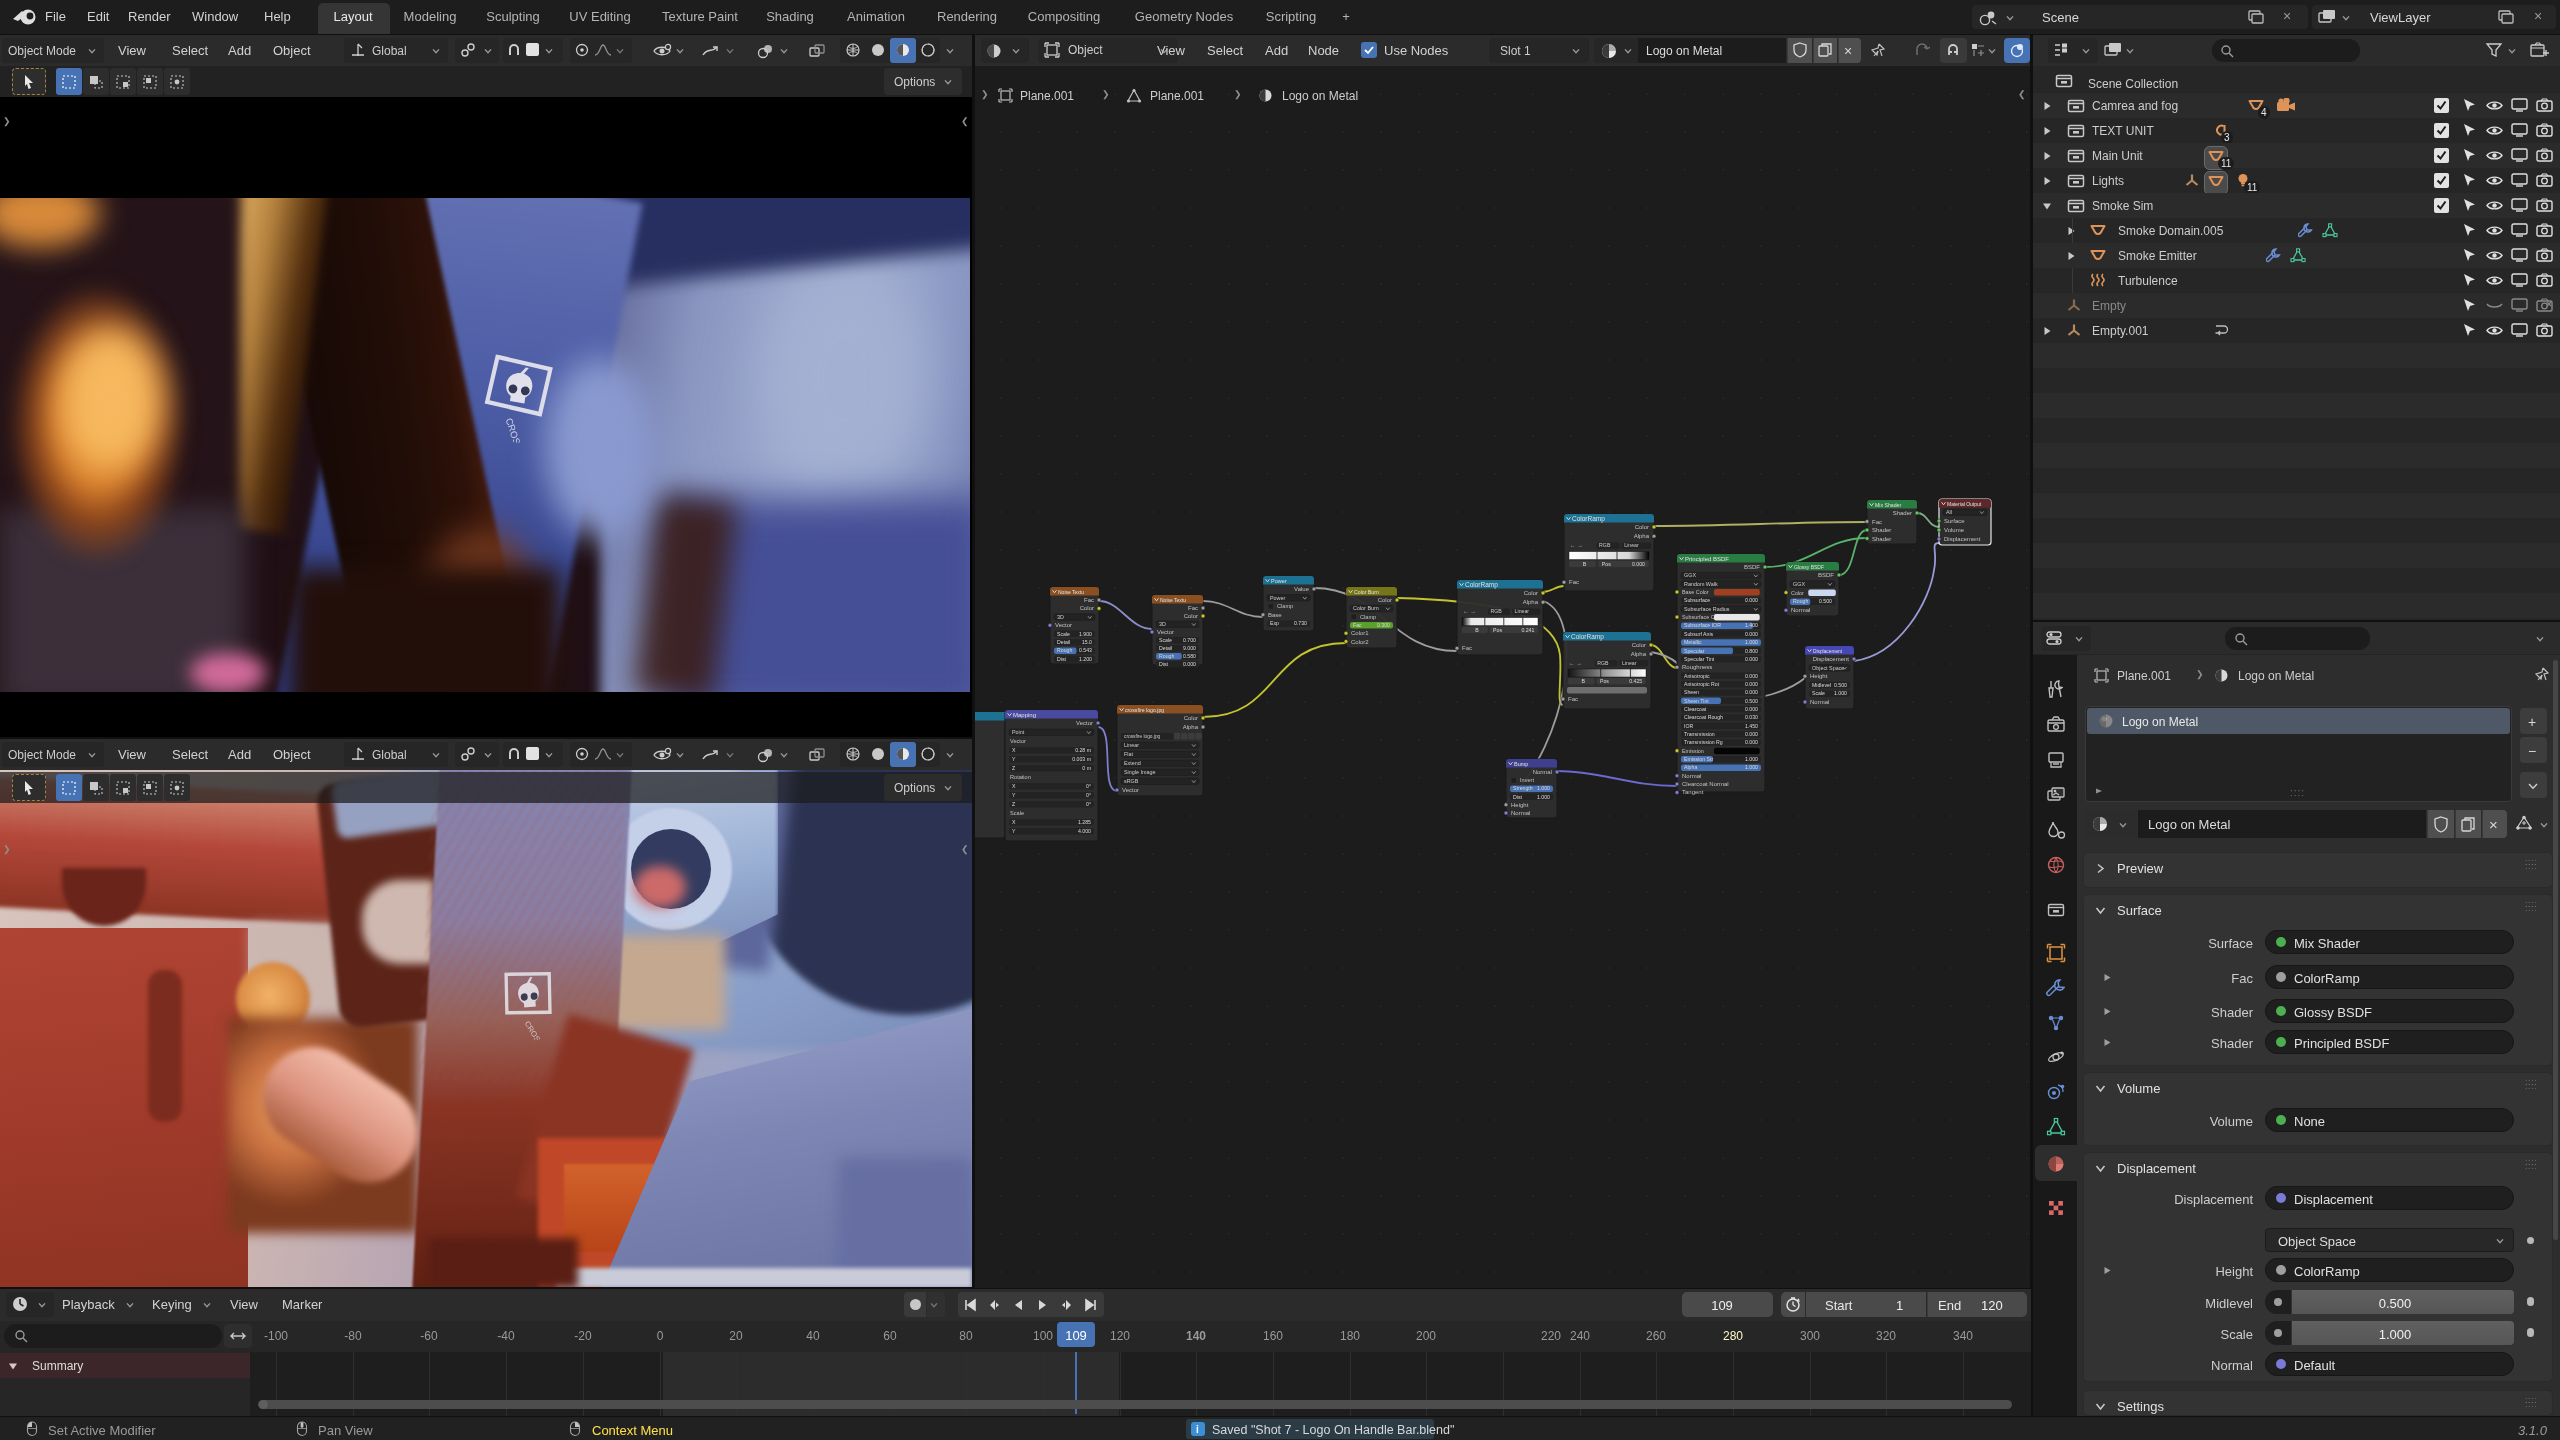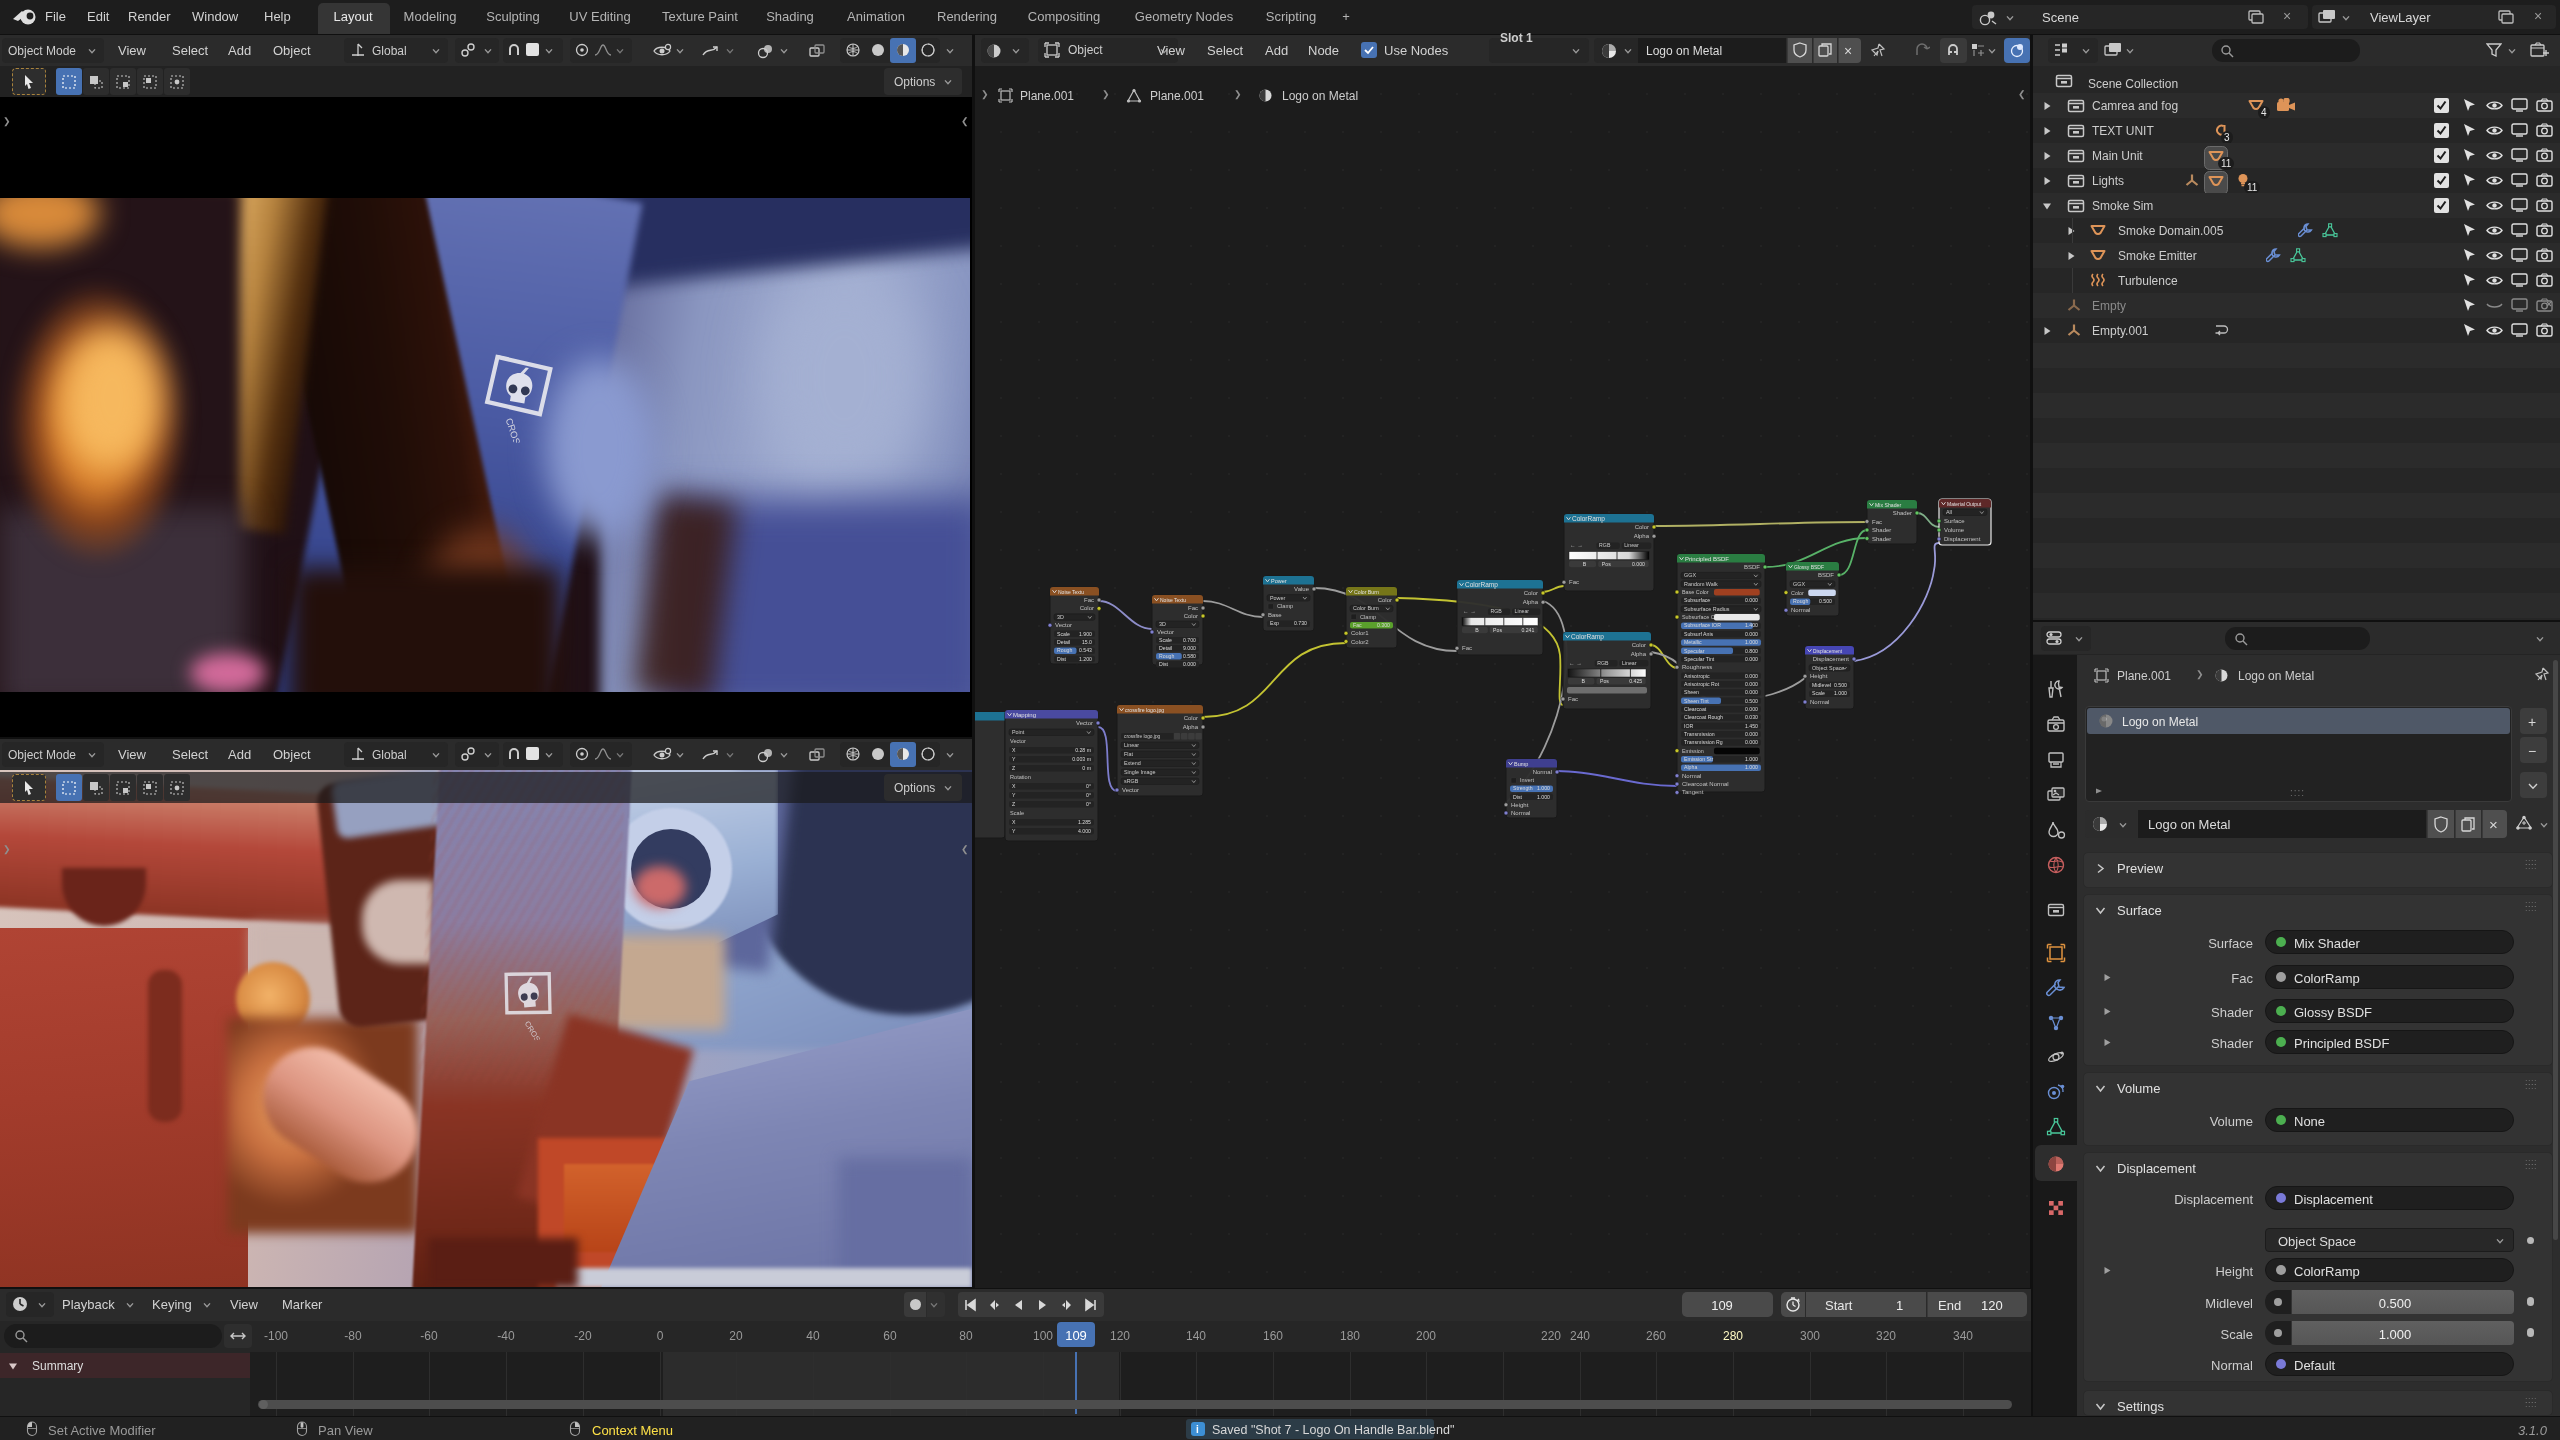--- a/index.html
+++ b/index.html
@@ -412,21 +412,21 @@
 <div class="tx" style="left:1157px;top:44px;">View</div>
 <div class="tx" style="left:1207px;top:44px;">Select</div>
 <div class="tx" style="left:1265px;top:44px;">Add</div>
 <div class="tx" style="left:1308px;top:44px;">Node</div>
 <div class="abs" style="left:1361px;top:42px;width:16px;height:16px;background:#4772b3;border-radius:3px;"></div>
 <svg class="abs" style="left:1363px;top:44px;" width="12" height="12" viewBox="0 0 12 12">
       <path d="M2 6 L5 9 L10 3" stroke="#fff" stroke-width="1.8" fill="none"></path>
     </svg>
 <div class="tx" style="left:1384px;top:44px;">Use Nodes</div>
 <div class="fld" style="left:1489px;top:38px;width:100px;height:25px;background:#262626;"></div>
-<div class="tx12" style="left:1500px;top:32px;font-weight:bold;">Slot 1</div>
+<div class="tx12" style="left:1500px;top:45px;">Slot 1</div>
 <svg class="abs" style="left:1572px;top:47px;" width="8" height="8" viewBox="0 0 8 8">
       <path d="M1 2.4 L4.0 5.76 L7 2.4" stroke="#9a9a9a" stroke-width="1.4" fill="none"></path>
     </svg>
 <div class="fld" style="left:1594px;top:38px;width:44px;height:25px;background:#262626;border-radius:4px 0 0 4px;"></div>
 <svg class="abs" style="left:1600px;top:42px;" width="18" height="18" viewBox="0 0 18 18">
       <circle cx="9" cy="9" r="7" fill="#e8e8e8"></circle>
       <path d="M9 2 a7 7 0 0 0 0 14 Z" fill="#3a3a3a"></path>
       <path d="M9 9 L9 2 A7 7 0 0 1 16 9 Z" fill="#3a3a3a" opacity="0.35"></path>
     </svg>
 <svg class="abs" style="left:1624px;top:47px;" width="8" height="8" viewBox="0 0 8 8">
@@ -1638,21 +1638,21 @@
 <div class="tx12" style="left:429px;top:1330px;transform:translateX(-50%);color:#9a9a9a;">-60</div>
 <div class="tx12" style="left:506px;top:1330px;transform:translateX(-50%);color:#9a9a9a;">-40</div>
 <div class="tx12" style="left:583px;top:1330px;transform:translateX(-50%);color:#9a9a9a;">-20</div>
 <div class="tx12" style="left:660px;top:1330px;transform:translateX(-50%);color:#9a9a9a;">0</div>
 <div class="tx12" style="left:736px;top:1330px;transform:translateX(-50%);color:#9a9a9a;">20</div>
 <div class="tx12" style="left:813px;top:1330px;transform:translateX(-50%);color:#9a9a9a;">40</div>
 <div class="tx12" style="left:890px;top:1330px;transform:translateX(-50%);color:#9a9a9a;">60</div>
 <div class="tx12" style="left:966px;top:1330px;transform:translateX(-50%);color:#9a9a9a;">80</div>
 <div class="tx12" style="left:1043px;top:1330px;transform:translateX(-50%);color:#9a9a9a;">100</div>
 <div class="tx12" style="left:1120px;top:1330px;transform:translateX(-50%);color:#9a9a9a;">120</div>
-<div class="tx12" style="left:1196px;top:1330px;transform:translateX(-50%);color:#9a9a9a;">140</div>
+<div class="tx12" style="left:1196px;top:1330px;transform:translateX(-50%);color:#9a9a9a;font-weight:bold;">140</div>
 <div class="tx12" style="left:1273px;top:1330px;transform:translateX(-50%);color:#9a9a9a;">160</div>
 <div class="tx12" style="left:1350px;top:1330px;transform:translateX(-50%);color:#9a9a9a;">180</div>
 <div class="tx12" style="left:1426px;top:1330px;transform:translateX(-50%);color:#9a9a9a;">200</div>
 <div class="tx12" style="left:1503px;top:1330px;transform:translateX(-50%);color:#9a9a9a;margin-left:48px;">220</div>
 <div class="tx12" style="left:1580px;top:1330px;transform:translateX(-50%);color:#9a9a9a;">240</div>
 <div class="tx12" style="left:1656px;top:1330px;transform:translateX(-50%);color:#9a9a9a;">260</div>
 <div class="tx12" style="left:1733px;top:1330px;transform:translateX(-50%);color:#fef9c3;">280</div>
 <div class="tx12" style="left:1810px;top:1330px;transform:translateX(-50%);color:#9a9a9a;">300</div>
 <div class="tx12" style="left:1886px;top:1330px;transform:translateX(-50%);color:#9a9a9a;">320</div>
 <div class="tx12" style="left:1963px;top:1330px;transform:translateX(-50%);color:#9a9a9a;">340</div>

